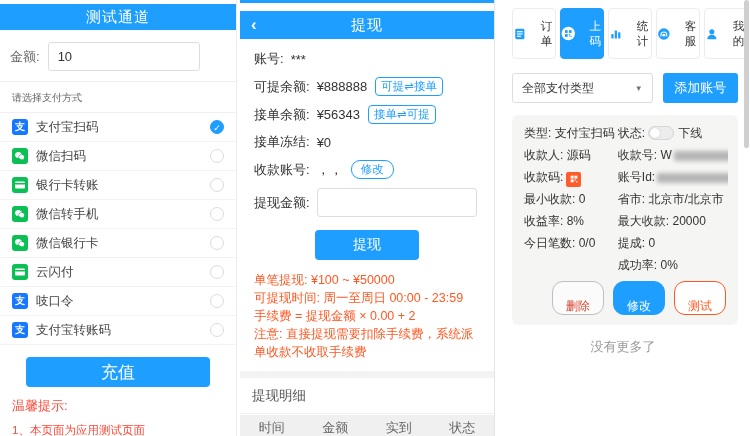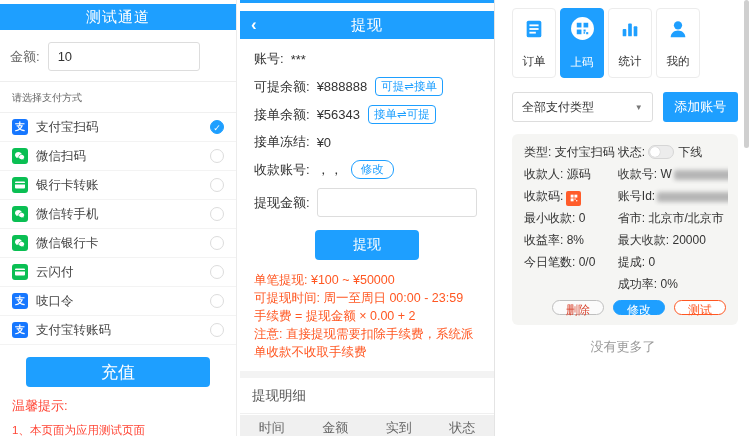--- a/index.html
+++ b/index.html
@@ -54,22 +54,22 @@
                   border:none; border-radius:4px; font-size:14px; cursor:pointer; font-family:inherit; }
   .notes { color:#ff5722; font-size:12.5px; line-height:18px; }
   .gray-band { height:7px; background:#f3f3f3; margin-top:10px; }
   .detail-title { padding:9px 12px 8px 12px; color:#555; font-size:13.5px; border-bottom:1px solid #f0f0f0; }
   .table-head { display:flex; background:#f0f0f0; height:25px; align-items:center; margin-top:1px; }
   .table-head span { flex:1; text-align:center; color:#666; font-size:13px; }
 
   
   .panel-right { flex:1; background:#fff; overflow:hidden; position:relative; }
   .tabs { display:flex; gap:4px; padding:8px 12px 4px 16px; }
-  .tab-card { width:44px; height:70px; background:#fff; border:1px solid #ececec; border-radius:4px;
-              display:flex; flex-direction:column; align-items:center; justify-content:center; gap:14px; cursor:pointer; }
+  .tab-card { width:44px; height:51px; background:#fff; border:1px solid #ececec; border-radius:4px;
+              display:flex; flex-direction:row; align-items:center; justify-content:center; gap:14px; cursor:pointer; }
   .tab-card.active { background:#1e9fff; border-color:#1e9fff; }
   .tab-label { font-size:11.5px; color:#333; }
   .tab-card.active .tab-label { color:#fff; }
   .filter-row { display:flex; align-items:center; gap:10px; padding:10px 12px 10px 16px; }
   .select-box { width:148px; height:30px; border:1px solid #ddd; border-radius:3px; background:#fff;
                 display:flex; align-items:center; padding:0 9px; cursor:pointer; }
   .select-box .sel-text { flex:1; font-size:12px; color:#333; }
   .caret { font-size:8px; color:#777; }
   .add-btn { width:80px; height:30px; background:#1e9fff; color:#fff; border:none; border-radius:3px;
              font-size:13px; cursor:pointer; font-family:inherit; }
@@ -78,21 +78,21 @@
   .cell { white-space:nowrap; overflow:hidden; }
   .toggle { display:inline-block; width:26px; height:14px; border:1px solid #d6d6d6; background:#ececec;
             border-radius:8px; position:relative; vertical-align:-3px; margin:0 4px 0 3px; cursor:pointer; }
   .knob { position:absolute; left:1px; top:1px; width:10px; height:10px; background:#fff; border-radius:50%;
           box-shadow:0 0 1px rgba(0,0,0,.3); }
   .code-tile { display:inline-flex; width:15px; height:15px; background:#ff5c2a; border-radius:2px;
                align-items:center; justify-content:center; vertical-align:-3px; margin-left:3px; cursor:pointer; }
   .blur-bar { display:inline-block; height:10px; border-radius:2px; background:#b5b5b5; filter:blur(2px);
               vertical-align:middle; margin-left:2px; }
   .acct-btns { display:flex; justify-content:flex-end; gap:9px; margin-top:6px; padding-right:2px; }
-  .pill-btn { height:15px; padding:1px 13px; border-radius:11px; font-size:12px; cursor:pointer; font-family:inherit; }
+  .pill-btn { height:15px; padding:16px 13px; border-radius:11px; font-size:12px; cursor:pointer; font-family:inherit; }
   .pill-del { background:#fbfbfb; border:1px solid #bfbfbf; color:#d9442e; }
   .pill-mod { background:#1e9fff; border:1px solid #1e9fff; color:#fff; }
   .pill-test { background:#fff; border:1px solid #ff5722; color:#ff5722; }
   .r-nomore { text-align:center; color:#999; font-size:13px; padding:13px 0; }
   .scrollbar { position:absolute; right:1px; top:0; width:5px; height:148px; background:#cfcfcf; border-radius:3px; }
 </style>
 </head>
 <body>
 
 <div class="app">
@@ -277,20 +277,30 @@
             <g fill="#1e9fff">
               <rect x="4" y="12" width="4" height="8" rx="1"></rect>
               <rect x="10" y="6" width="4" height="14" rx="1"></rect>
               <rect x="16" y="9" width="4" height="11" rx="1"></rect>
             </g>
           </svg>
         <span class="tab-label">统计</span>
       </div>
       <div class="tab-card">
         <svg viewBox="0 0 24 24" width="22" height="22">
+            <circle cx="12" cy="12" r="10" fill="#1e9fff"></circle>
+            <path d="M7 13.5a5 5 0 0 1 10 0" stroke="#fff" stroke-width="1.8" fill="none"></path>
+            <circle cx="12" cy="14" r="2.6" fill="#fff"></circle>
+            <rect x="5.9" y="12.4" width="2" height="4" rx="1" fill="#fff"></rect>
+            <rect x="16.1" y="12.4" width="2" height="4" rx="1" fill="#fff"></rect>
+          </svg>
+        <span class="tab-label">客服</span>
+      </div>
+      <div class="tab-card">
+        <svg viewBox="0 0 24 24" width="22" height="22">
             <g fill="#1e9fff">
               <circle cx="12" cy="8" r="4.5"></circle>
               <path d="M4 21c0-4.4 3.6-7.5 8-7.5s8 3.1 8 7.5z"></path>
             </g>
           </svg>
         <span class="tab-label">我的</span>
       </div>
     </nav>
 
     <div class="filter-row">

